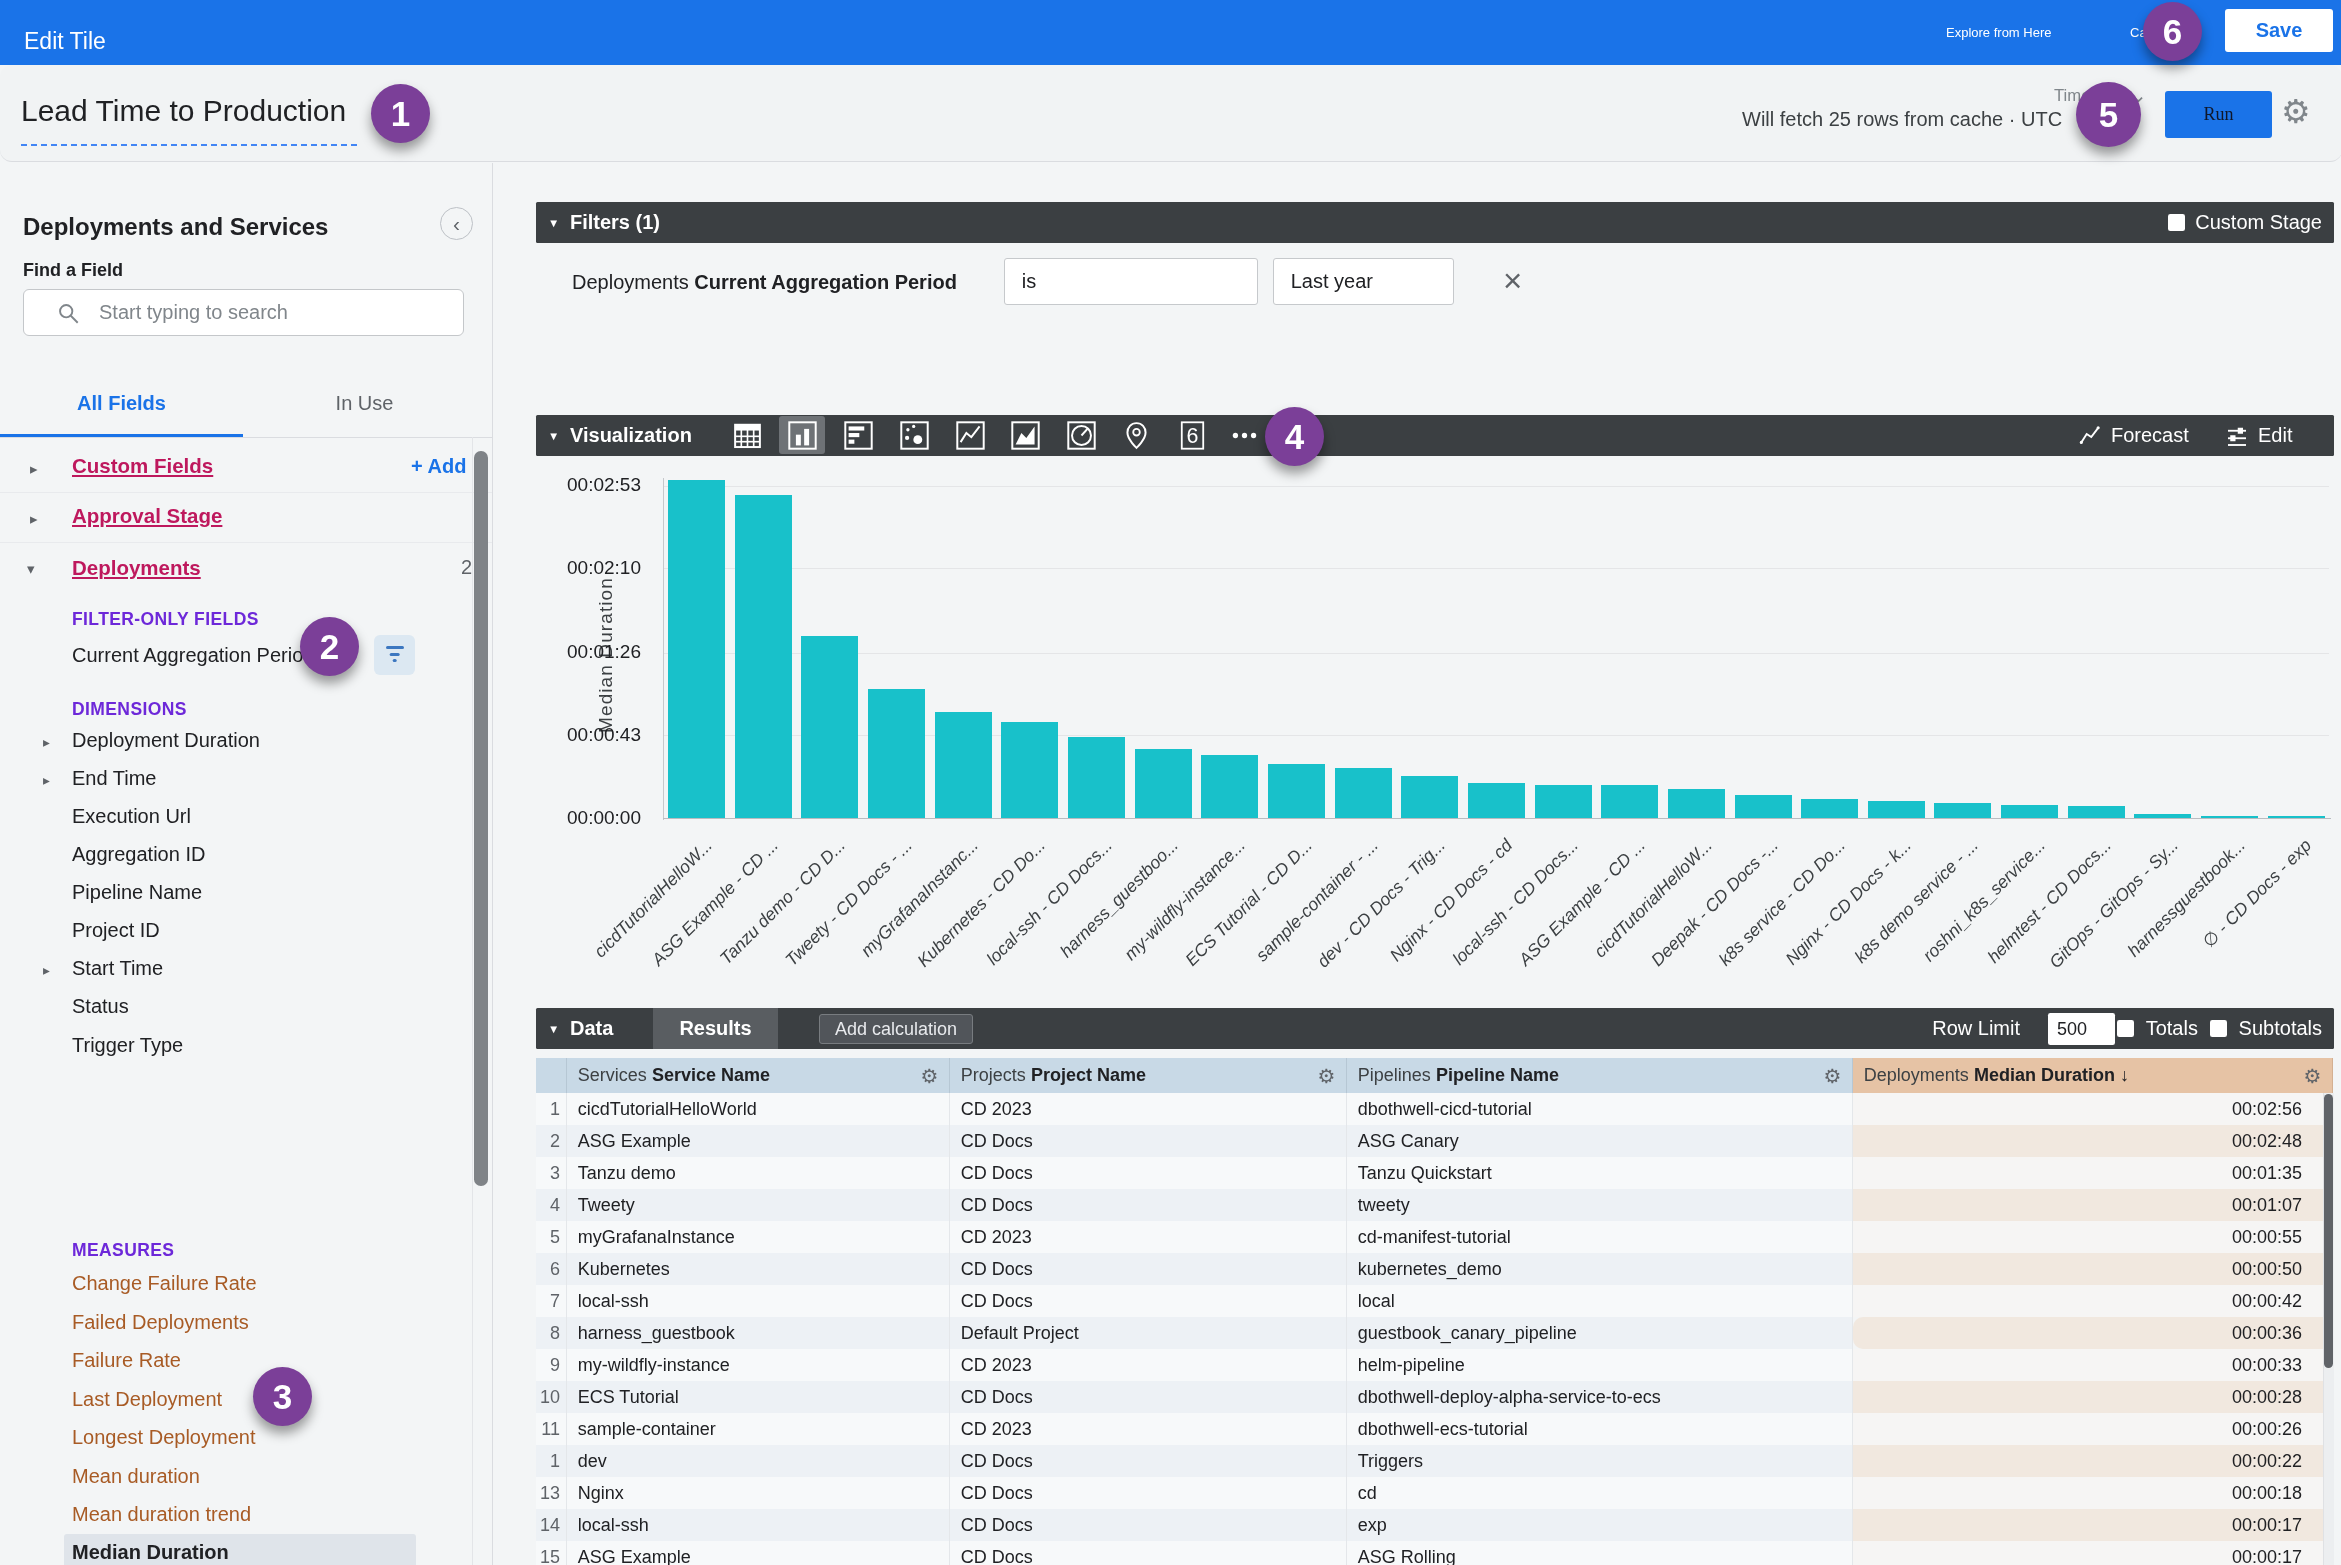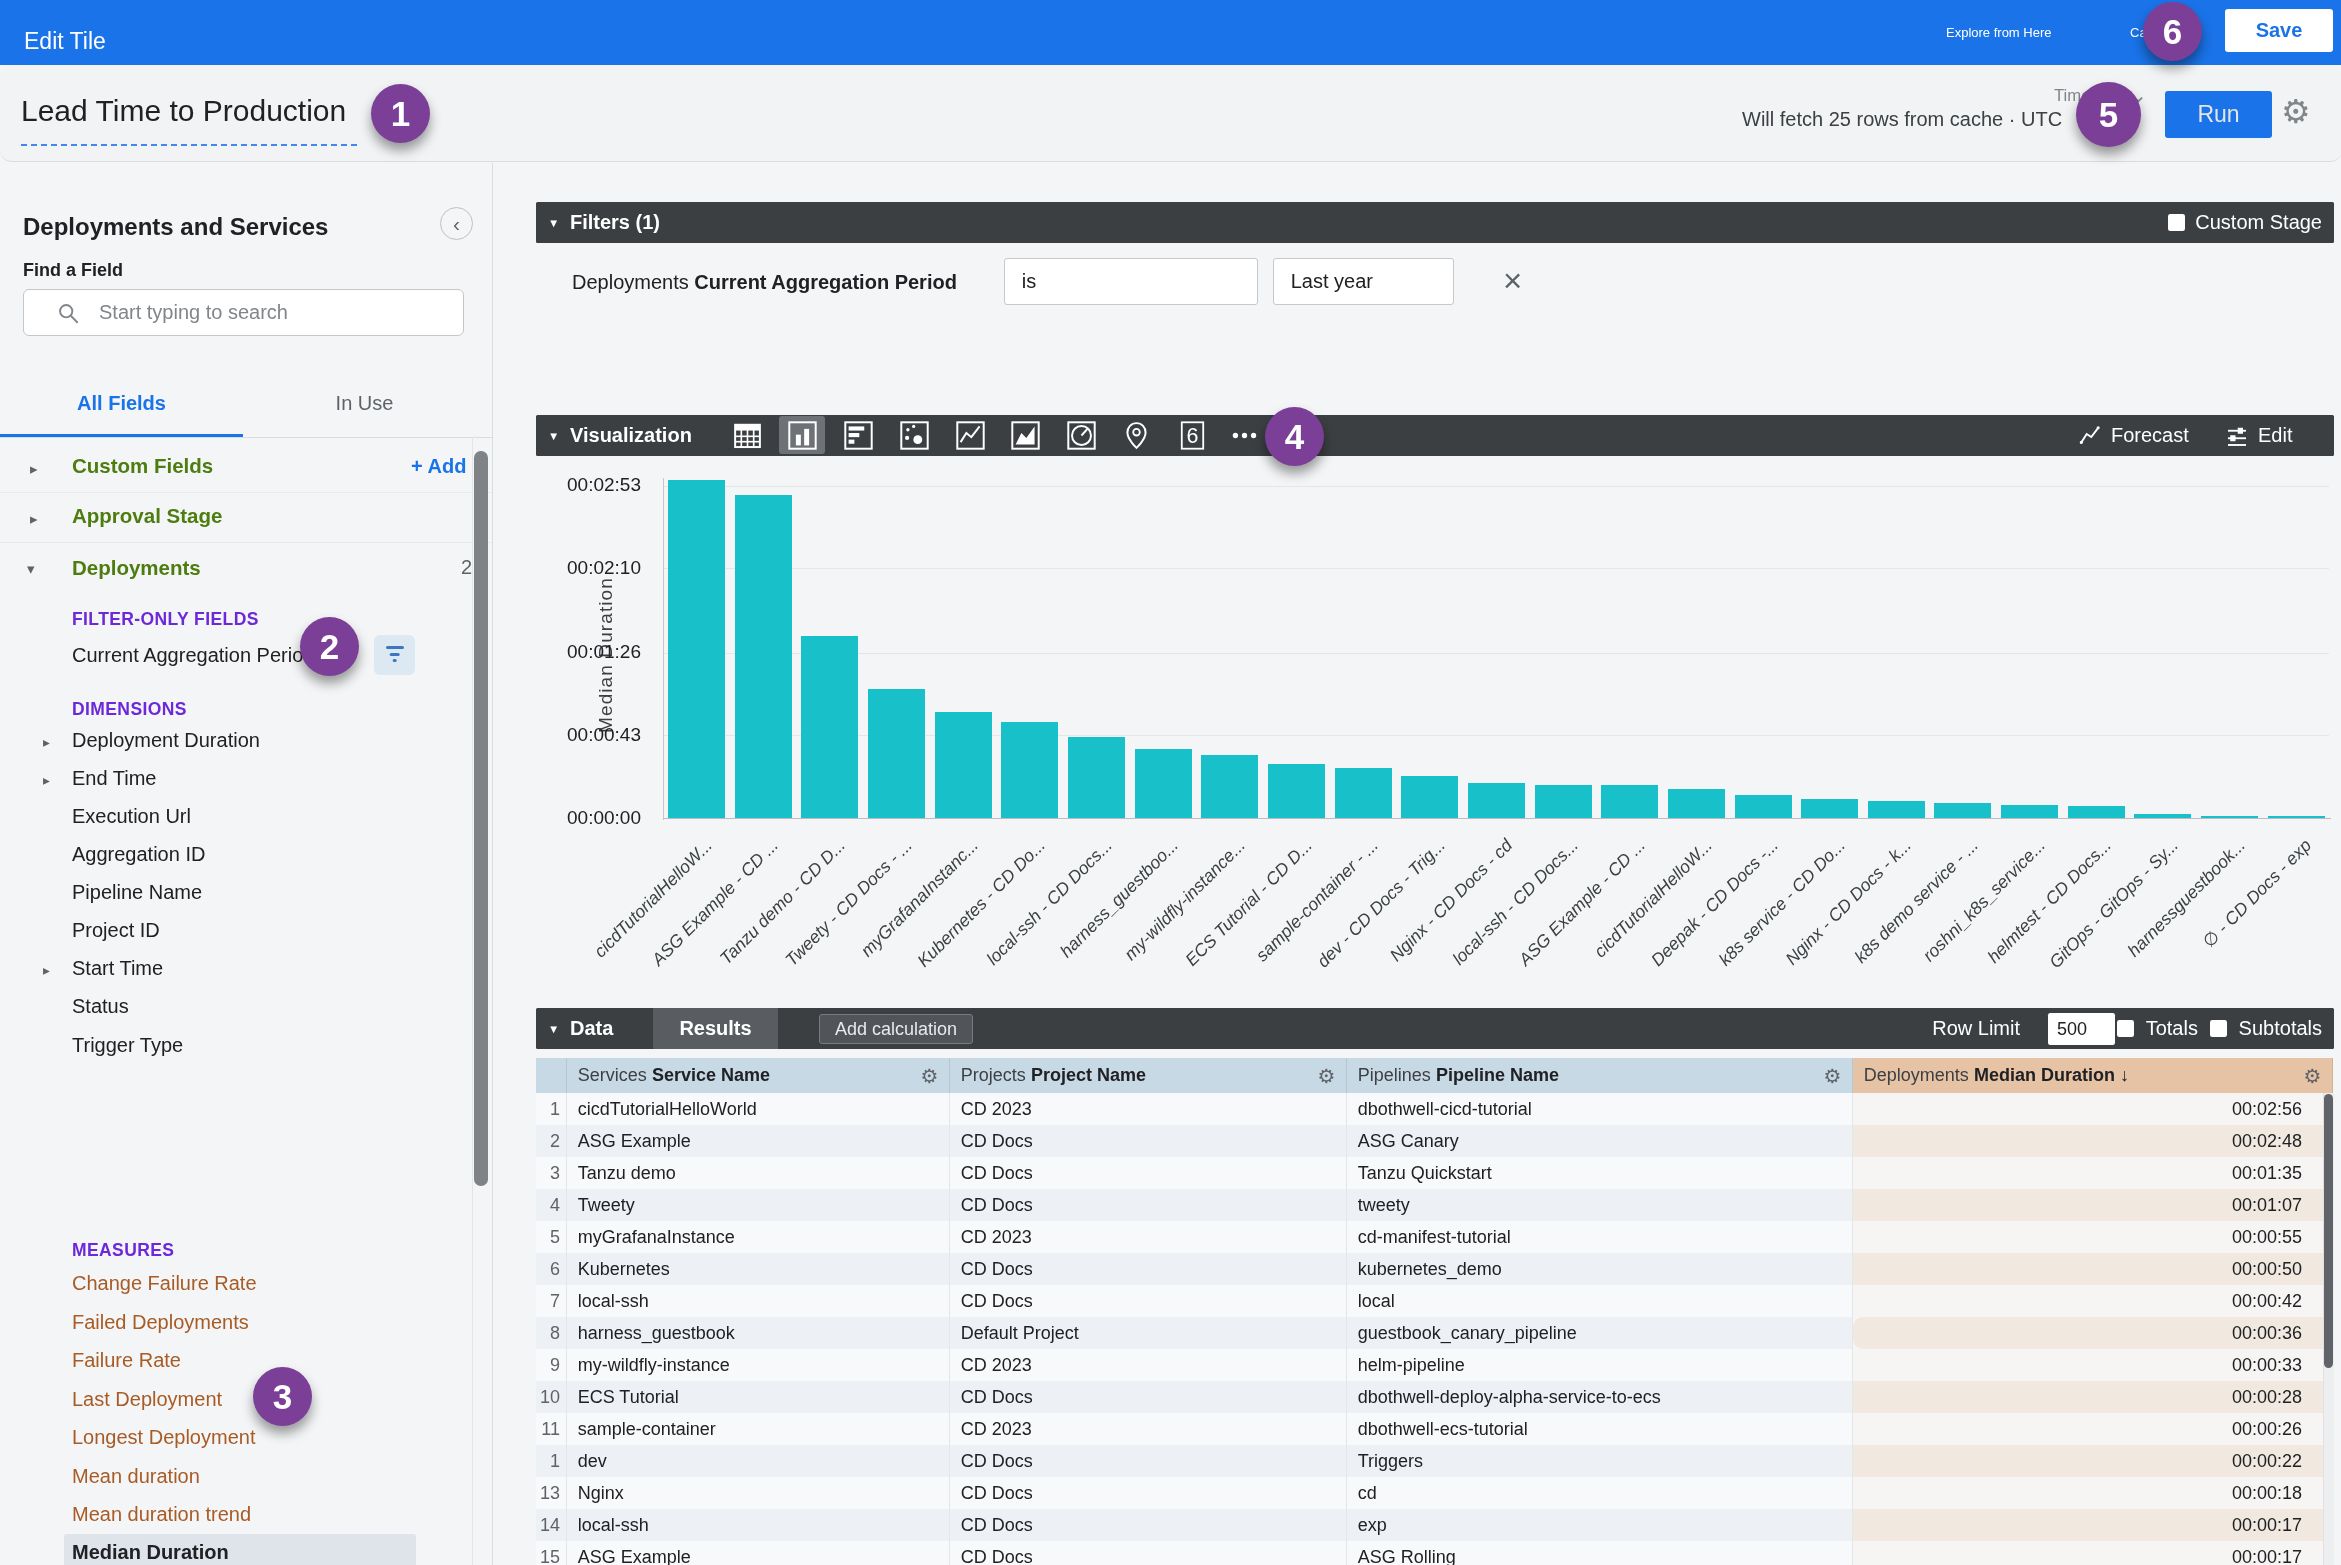--- a/index.html
+++ b/index.html
@@ -15,22 +15,22 @@
   .save-btn{left:2225px;top:9px;width:108px;height:43px;background:#fff;border-radius:3px;color:#1a73e8;
             font-size:20px;font-weight:bold;display:flex;align-items:center;justify-content:center;cursor:pointer;}
 
   
   .hdr-strip{left:0;top:65px;width:2342px;height:97px;background:#f1f3f4;border-bottom:1.5px solid #dadce0;border-radius:12px;}
   .tile-title{left:21px;top:29px;font-size:30px;color:#202124;}
   .title-underline{left:21px;top:79px;width:336px;border-bottom:2.3px dashed #4285f4;}
   .tz-label{left:2054px;top:21px;font-size:16.7px;color:#80868b;}
   .tz-caret{left:2130px;top:18px;font-size:20px;color:#80868b;}
   .fetch-status{left:1742px;top:43px;width:332px;font-size:20px;color:#3c4043;white-space:nowrap;}
-  .run-btn{left:2165px;top:26px;width:107px;height:47px;background:#1a73e8;border-radius:3px;color:#e5e5e5;
-           font-size:23px;display:flex;align-items:center;justify-content:center;cursor:pointer;}
+  .run-btn{left:2165px;top:26px;width:107px;height:47px;background:#1a73e8;border-radius:3px;color:#0f172a;
+           font-size:18px;display:flex;align-items:center;justify-content:center;cursor:pointer;font-family:Liberation Serif, serif;}
   .hdr-gear{left:2281px;top:27px;font-size:33px;color:#80868b;cursor:pointer;}
 
   
   .badge{width:59px;height:59px;border-radius:50%;background:#7b3f98;color:#fff;font-size:35px;font-weight:bold;
          display:flex;align-items:center;justify-content:center;box-shadow:0 7.6px 12px rgba(0,0,0,.38);z-index:50;}
 
   
   .sidebar{left:0;top:163px;width:493px;height:1403px;background:#f3f5f6;border-right:1.5px solid #dadce0;}
   .sb-title{left:23px;top:50px;font-size:24px;font-weight:bold;color:#202124;}
   .sb-collapse{left:440px;top:44px;width:33px;height:33px;border:1.5px solid #bdc1c6;border-radius:50%;
@@ -39,21 +39,21 @@
   .sb-search{left:23px;top:126px;width:441px;height:47px;background:#fff;border:1.5px solid #c4c7ca;border-radius:6px;}
   .sb-search input{position:absolute;left:73px;top:4.6px;width:350px;height:35px;border:none;outline:none;
                    font-size:20px;color:#202124;background:transparent;}
   .sb-search input::placeholder{color:#80868b;}
   .sb-tabs{left:0;top:210px;width:493px;height:64px;}
   .sb-tab{top:0;height:61px;width:243px;display:flex;align-items:center;justify-content:center;
           font-size:20px;font-weight:bold;cursor:pointer;}
   .tab-underline{left:0;top:61px;width:243px;height:3.8px;background:#1a73e8;}
   .tabs-divider{left:0;top:64px;width:492px;border-bottom:1.5px solid #dadce0;}
   .sb-row-divider{left:0;width:492px;border-bottom:1.5px solid #e8eaed;}
-  .sb-group-label{font-size:20.5px;font-weight:bold;color:#4d7c0f;}
+  .sb-group-label{font-size:20.5px;font-weight:bold;color:#be185d;text-decoration:underline;}
   .sb-caret{color:#5f6368;font-size:15px;}
   .sb-add{color:#1a73e8;font-size:20px;font-weight:bold;white-space:nowrap;}
   .sb-sec-hdr{left:72px;font-size:17.5px;font-weight:bold;color:#6d28d9;letter-spacing:0.4px;}
   .sb-field{left:72px;font-size:20px;color:#202124;white-space:nowrap;}
   .sb-measure{color:#a85b25;}
   .sb-filter-btn{left:374px;width:41px;height:40px;background:#dce8f2;border-radius:6px;cursor:pointer;}
   .funnel-line{position:absolute;left:50%;transform:translateX(-50%);height:3px;background:#3c77c0;border-radius:1.5px;}
   .sb-highlight{left:64px;width:352px;height:40px;background:#dfe4ea;border-radius:3px;}
   .sb-scroll-gutter{left:472px;top:274px;width:0;height:1129px;border-left:1.5px solid #e3e5e8;}
   .sb-scroll-thumb{left:474px;top:288px;width:13.7px;height:735px;background:#7f8387;border-radius:6.8px;}

